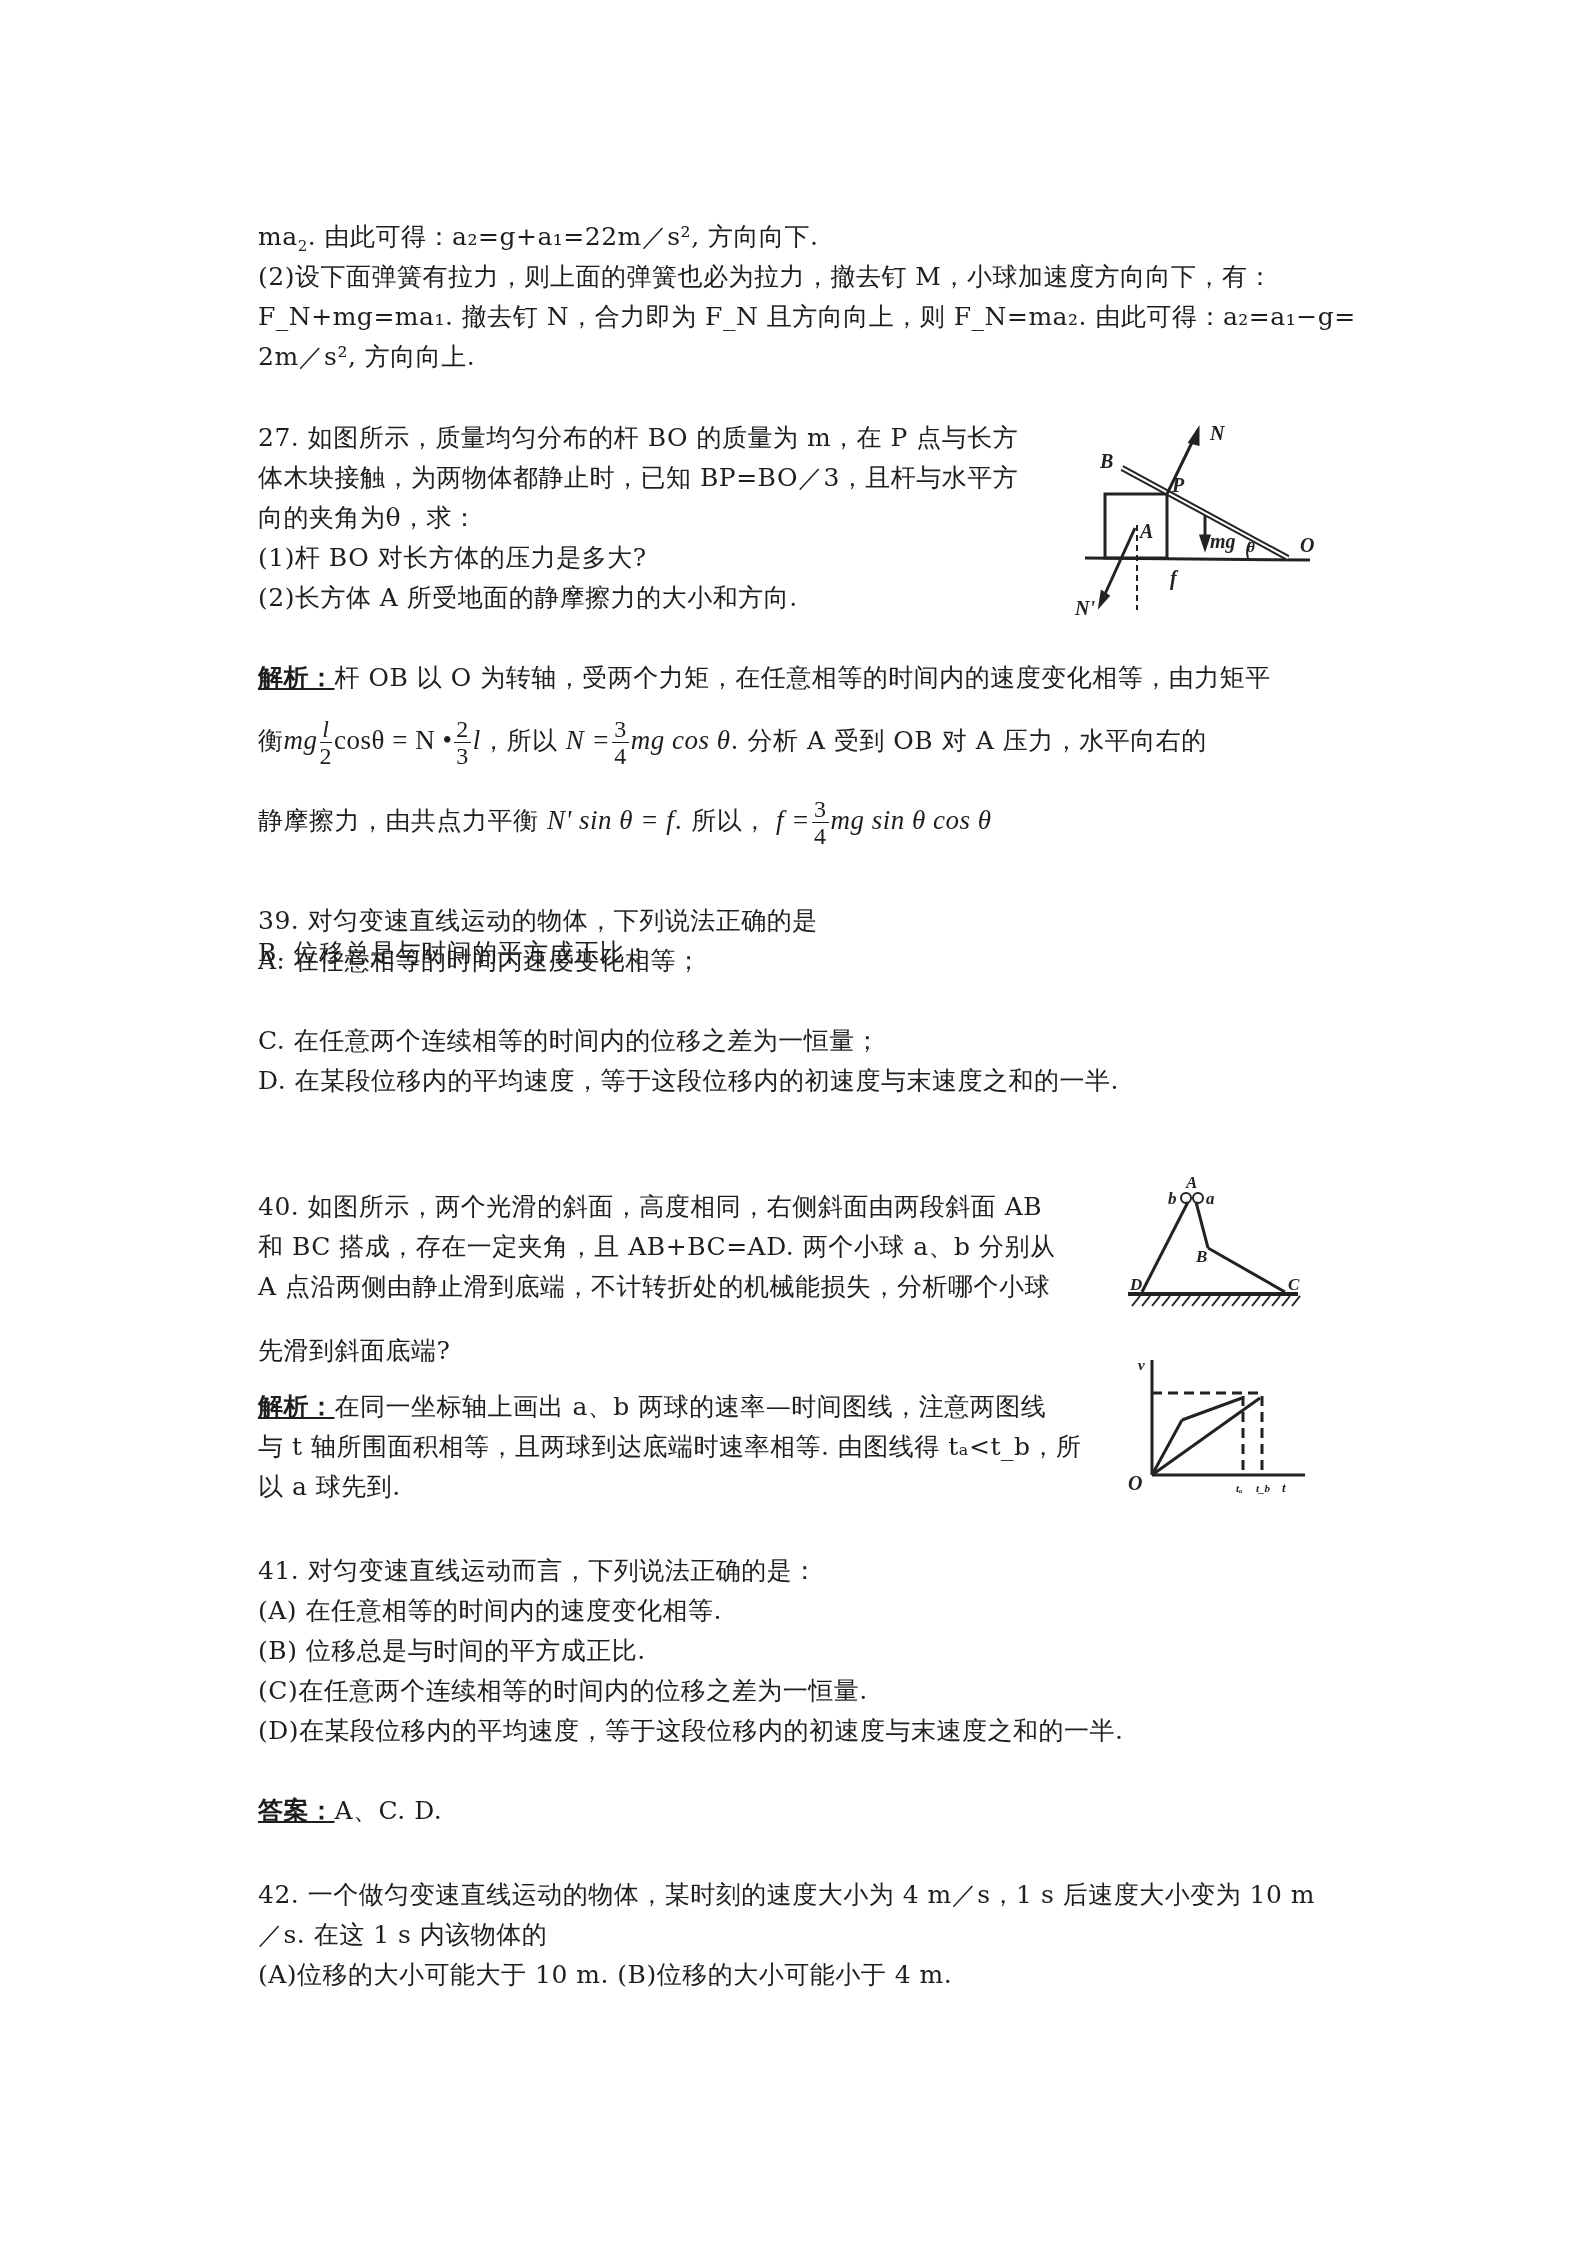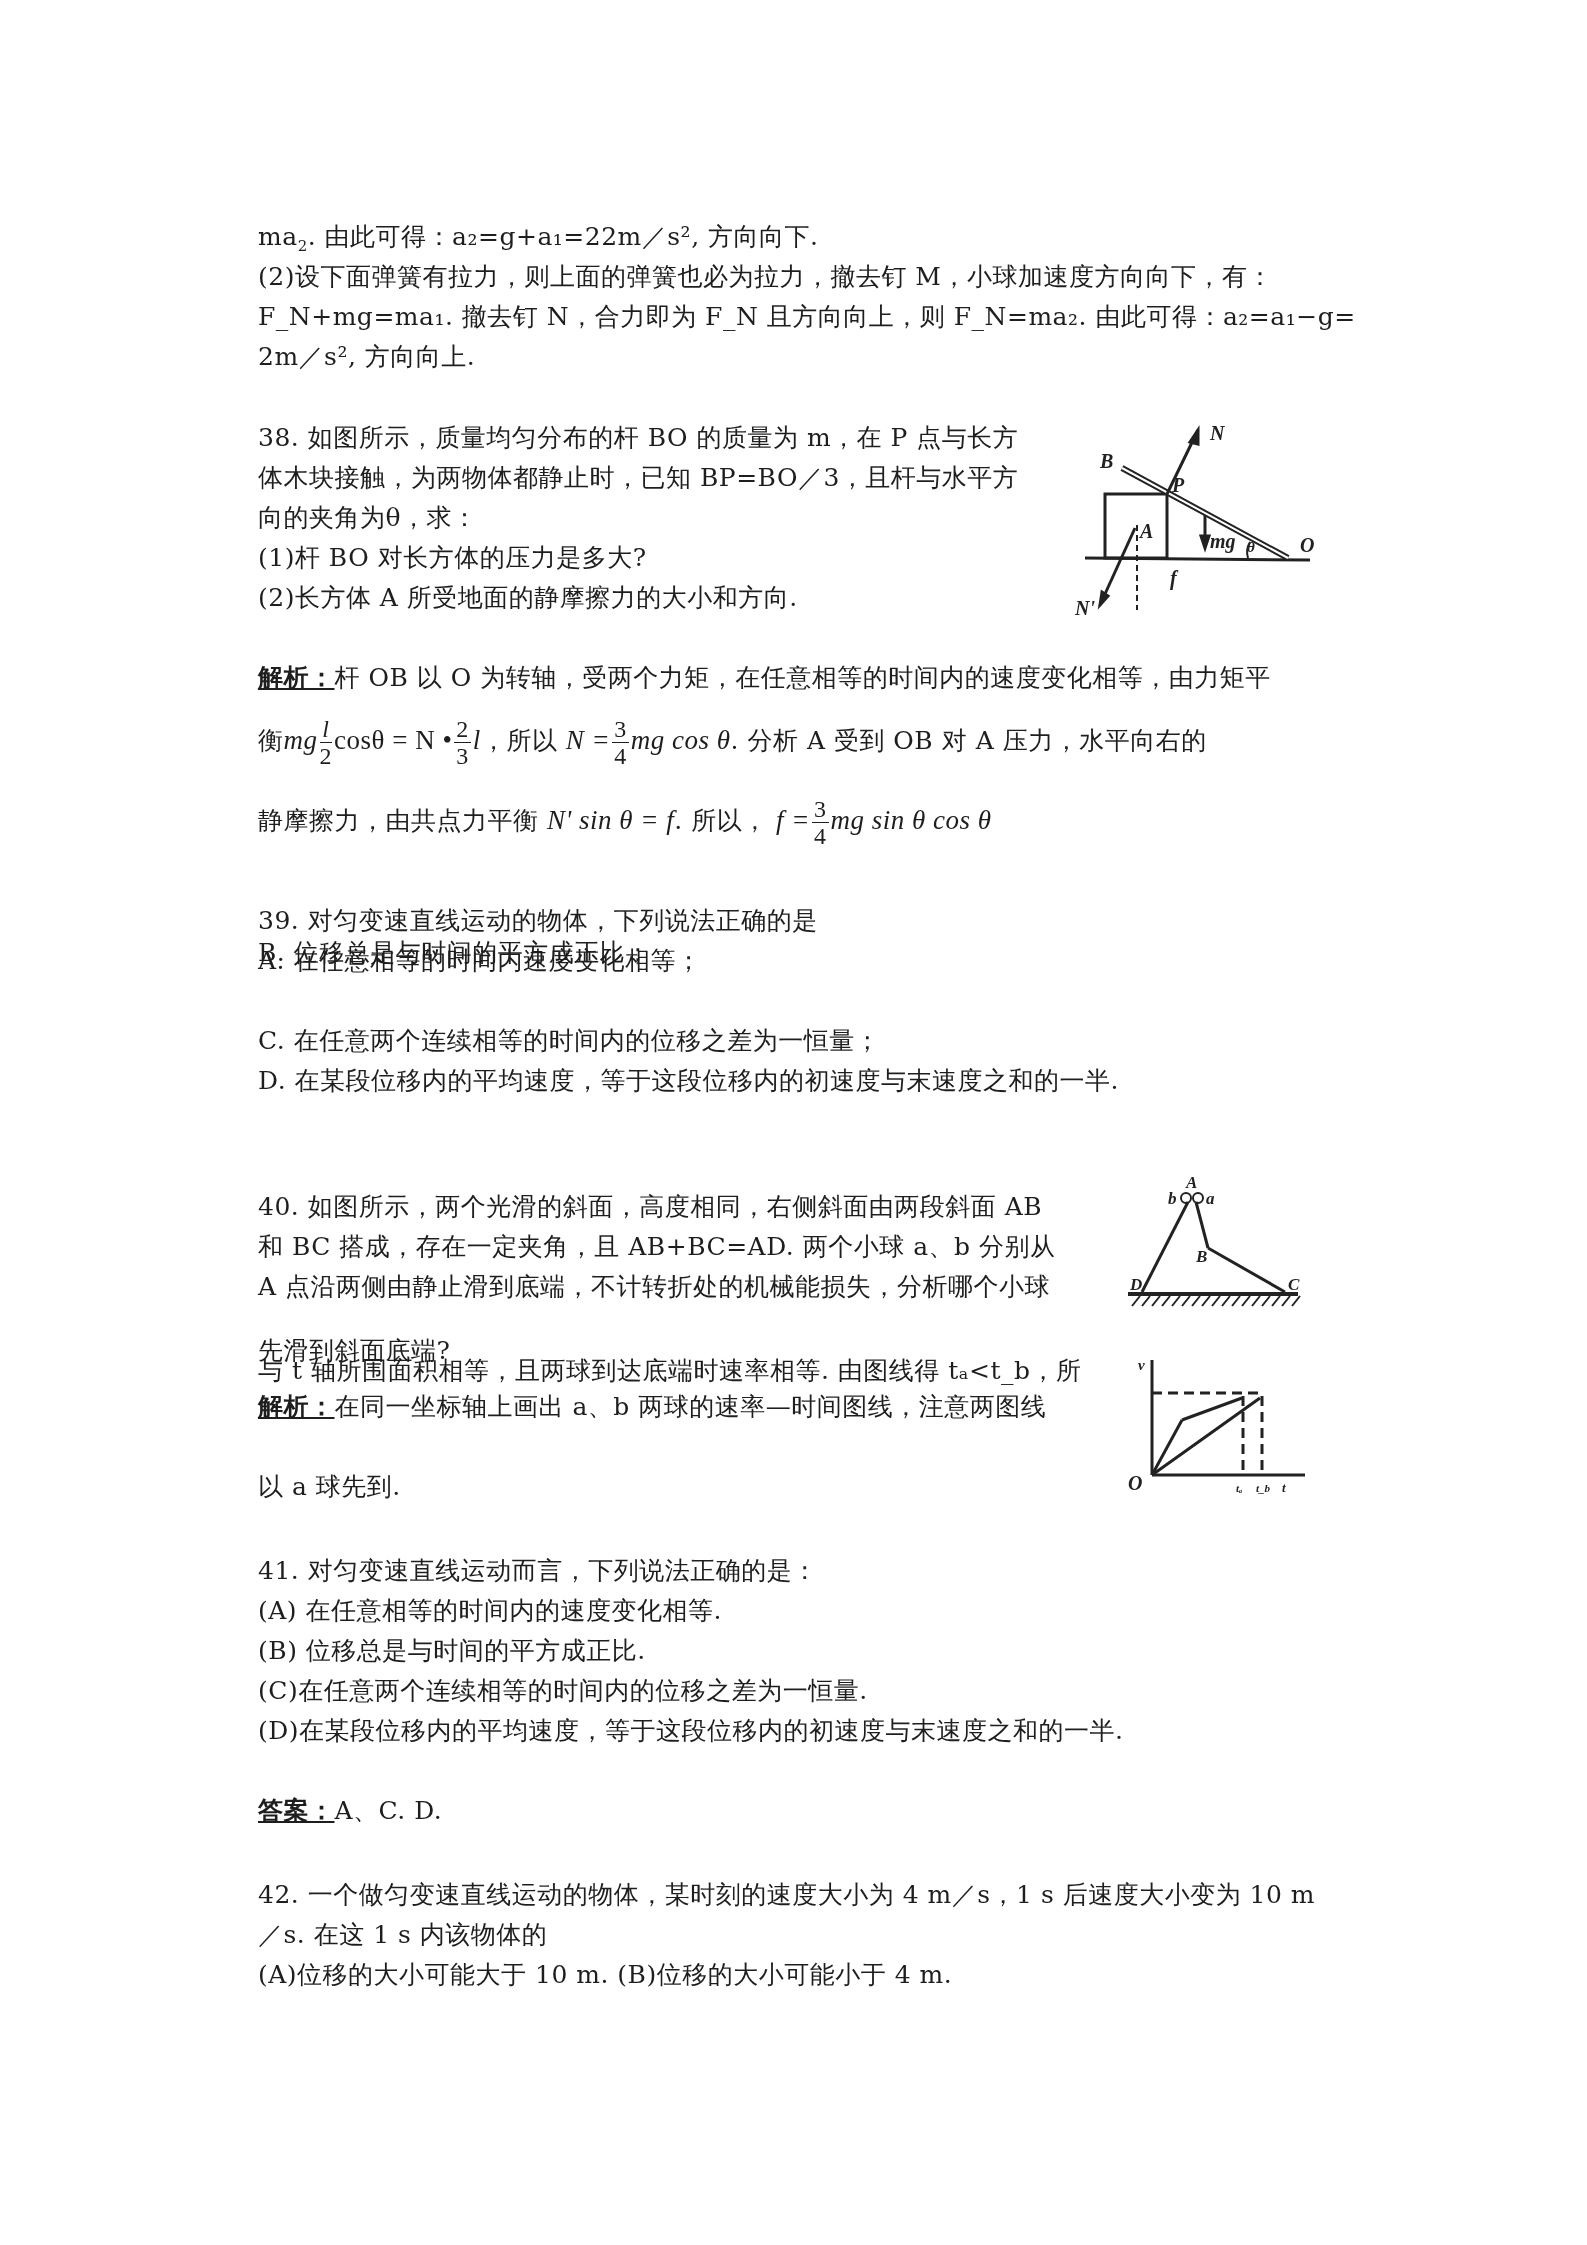--- a/index.html
+++ b/index.html
@@ -23,21 +23,21 @@
     .fig { position: absolute; }
   </style>
 </head>
 <body>
 
 <div class="line" style="top:222px"><span>ma</span><sub>2</sub><span>. 由此可得：a₂=g+a₁=22m／s², 方向向下.</span></div>
 <div class="line" style="top:262px">(2)设下面弹簧有拉力，则上面的弹簧也必为拉力，撤去钉 M，小球加速度方向向下，有：</div>
 <div class="line" style="top:302px">F_N+mg=ma₁. 撤去钉 N，合力即为 F_N 且方向向上，则 F_N=ma₂. 由此可得：a₂=a₁−g=</div>
 <div class="line" style="top:342px">2m／s², 方向向上.</div>
 
-<div class="line" style="top:423px">38. 如图所示，质量均匀分布的杆 BO 的质量为 m，在 P 点与长方</div>
+<div class="line" style="top:423px">27. 如图所示，质量均匀分布的杆 BO 的质量为 m，在 P 点与长方</div>
 <div class="line" style="top:463px">体木块接触，为两物体都静止时，已知 BP=BO／3，且杆与水平方</div>
 <div class="line" style="top:503px">向的夹角为θ，求：</div>
 <div class="line" style="top:543px">(1)杆 BO 对长方体的压力是多大?</div>
 <div class="line" style="top:583px">(2)长方体 A 所受地面的静摩擦力的大小和方向.</div>
 
 <svg class="fig" style="left:1070px;top:410px" width="260" height="210" viewBox="0 0 260 210">
   <g stroke="#222" fill="none" stroke-width="3">
     <line x1="15" y1="148" x2="240" y2="150"></line>
     <rect x="35" y="84" width="62" height="64"></rect>
     <line x1="52" y1="58" x2="218" y2="148" stroke-width="6"></line>
@@ -118,21 +118,21 @@
     <text x="76" y="28">A</text>
     <text x="58" y="44">b</text>
     <text x="96" y="44">a</text>
     <text x="86" y="102">B</text>
     <text x="20" y="130">D</text>
     <text x="178" y="130">C</text>
   </g>
 </svg>
 
 <div class="line" style="top:1392px"><span class="bold">解析：</span><span>在同一坐标轴上画出 a、b 两球的速率—时间图线，注意两图线</span></div>
-<div class="line" style="top:1356px">与 t 轴所围面积相等，且两球到达底端时速率相等. 由图线得 tₐ&lt;t_b，所</div>
+<div class="line" style="top:1432px">与 t 轴所围面积相等，且两球到达底端时速率相等. 由图线得 tₐ&lt;t_b，所</div>
 <div class="line" style="top:1472px">以 a 球先到.</div>
 
 <svg class="fig" style="left:1110px;top:1340px" width="220" height="170" viewBox="0 0 220 170">
   <g stroke="#222" fill="none" stroke-width="3">
     <line x1="42" y1="135" x2="195" y2="135"></line>
     <line x1="42" y1="135" x2="42" y2="20"></line>
     <line x1="42" y1="135" x2="72" y2="80"></line>
     <line x1="72" y1="80" x2="132" y2="58"></line>
     <line x1="42" y1="135" x2="150" y2="58"></line>
     <line x1="42" y1="53" x2="152" y2="53" stroke-dasharray="10,6"></line>

